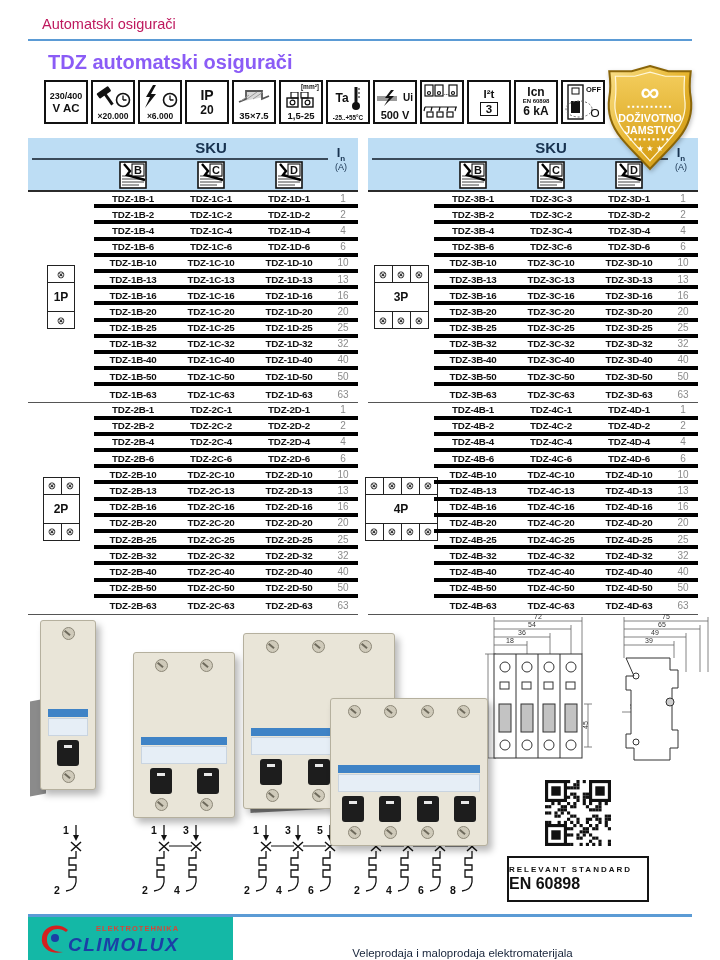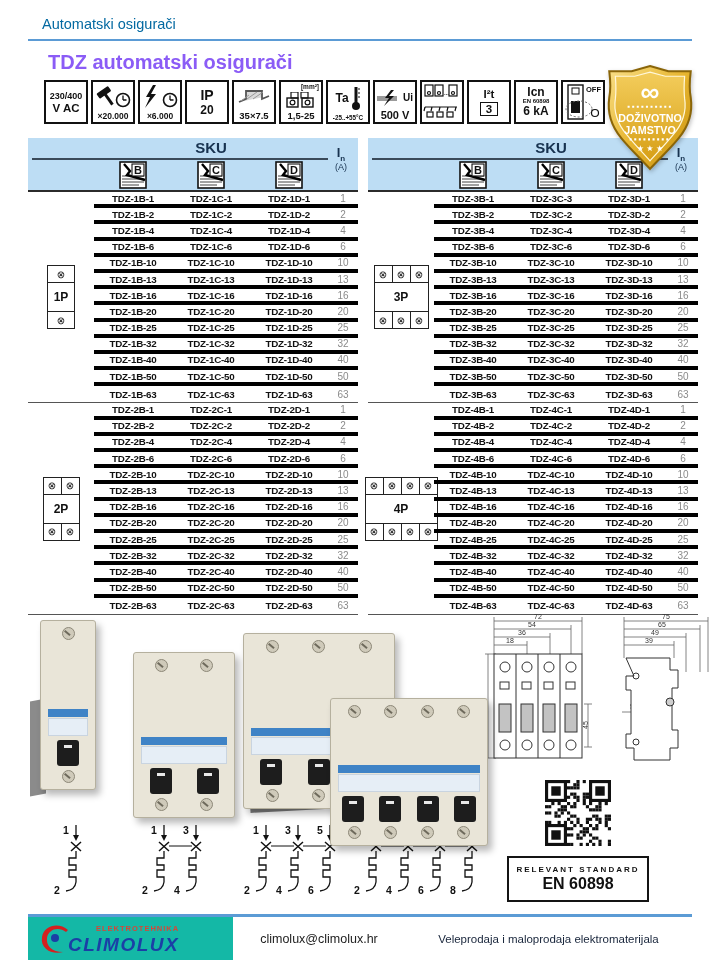--- a/index.html
+++ b/index.html
@@ -5,21 +5,21 @@
   html,body{margin:0;padding:0;}
   body{width:720px;height:960px;position:relative;background:#fff;
        font-family:"Liberation Sans",sans-serif;overflow:hidden;color:#111;}
   svg text{font-family:"Liberation Sans",sans-serif;}
 
   
   .band{position:absolute;left:28px;top:8px;width:664px;height:31px;
         border-bottom:2px solid #5b9bd5;display:flex;}
   .topbar{background:#5b9bd5;width:357px;color:#17324f;font-weight:bold;font-size:14.5px;
           display:flex;align-items:center;padding-left:18px;box-sizing:border-box;}
-  .topbar-sub{color:#0369a1;font-size:14.5px;display:flex;align-items:center;padding-left:14px;}
+  .topbar-sub{color:#be185d;font-size:14.5px;display:flex;align-items:center;padding-left:14px;}
 
   .title{position:absolute;left:44px;top:47px;font-size:20px;font-weight:bold;margin:4px;color:#8b5cf6;}
 
   
   .icon-row{position:absolute;left:44px;top:80px;display:flex;gap:3px;}
   .spec{width:44px;height:44px;border:2px solid #111;background:#fff;position:relative;
         display:flex;flex-direction:column;align-items:center;justify-content:center;
         font-weight:bold;box-sizing:border-box;}
   .cap{position:absolute;bottom:1px;left:0;right:0;text-align:center;font-weight:bold;}
   .sp-volt .sv1{font-size:9px;} .sp-volt .sv2{font-size:11.5px;margin-top:1px;}
@@ -82,34 +82,34 @@
   .bk-blue{height:8px;background:#3f83c6;margin:2px 4px 0;}
   .bk-label{height:16px;background:#e6eef6;border:1px solid #c9d4e0;margin:1px 4px;}
   .bk-toggles{display:flex;justify-content:space-around;margin:3px 0 2px;}
   .toggle{width:22px;height:26px;background:#1d1d1d;border-radius:3px;position:relative;}
   .toggle:after{content:"";position:absolute;left:50%;top:5px;width:8px;height:3px;margin-left:-4px;background:#e8e8e8;}
 
   
   .dims{position:absolute;left:484px;top:612px;}
   .qr{position:absolute;left:545px;top:780px;}
   .std-box{position:absolute;left:507px;top:856px;width:138px;height:42px;border:2px solid #141414;
-           display:flex;flex-direction:column;align-items:center;justify-content:center;background:#fff;}
+           display:flex;flex-direction:column;justify-content:center;background:#fff;}
   .std-box .l1{font-size:8px;font-weight:bold;letter-spacing:2px;}
   .std-box .l2{font-size:16px;font-weight:bold;margin-top:1px;}
 
   .wiring{position:absolute;top:822px;}
   .w1{left:52px;} .w2{left:140px;} .w3{left:242px;} .w4{left:352px;}
 
   
   .footer{position:absolute;left:28px;top:914px;width:664px;height:44px;
           border-top:3px solid #5b9bd5;display:flex;align-items:stretch;}
   .f-logo{width:205px;background:#14b8a6;display:flex;align-items:center;justify-content:center;}
   .f-email{width:172px;display:flex;align-items:center;justify-content:center;font-size:12.5px;color:#222;
            text-decoration:none;cursor:pointer;}
-  .f-right{flex:1;display:flex;flex-direction:column;align-items:center;justify-content:center;
+  .f-right{flex:1;display:flex;align-items:flex-end;justify-content:center;
            font-size:11.5px;color:#17243a;line-height:1.4;}
 </style>
 </head>
 <body>
 
 <div class="band">
   <div class="topbar-sub">Automatski osigurači</div>
 </div>
 
 <h1 class="title">TDZ automatski osigurači</h1>
@@ -1050,17 +1050,16 @@
 
 <div class="footer">
   <div class="f-logo">
     <svg width="185" height="36" viewBox="0 0 185 36">
       <path d="M30,9 C21,1 6,4 4,16 C2,28 14,34 25,31 C14,31 8,25 9,17 C10,8 21,5 28,11 Z" fill="#d42020"></path>
       <circle cx="17" cy="17" r="4" fill="#1b3fa6"></circle>
       <text x="58" y="10" font-size="7.5" fill="#d4483a" font-weight="bold" letter-spacing="1">ELEKTROTEHNIKA</text>
       <text x="30" y="30" font-size="19" font-weight="bold" font-style="italic" fill="#1b3fa6" letter-spacing="1.5">CLIMOLUX</text>
     </svg>
   </div>
-  <a class="f-email">climolux@climolux.hr</a>
   <div class="f-right">
     <span>Veleprodaja i maloprodaja elektromaterijala</span>
   </div>
 </div>
 
 </body></html>

